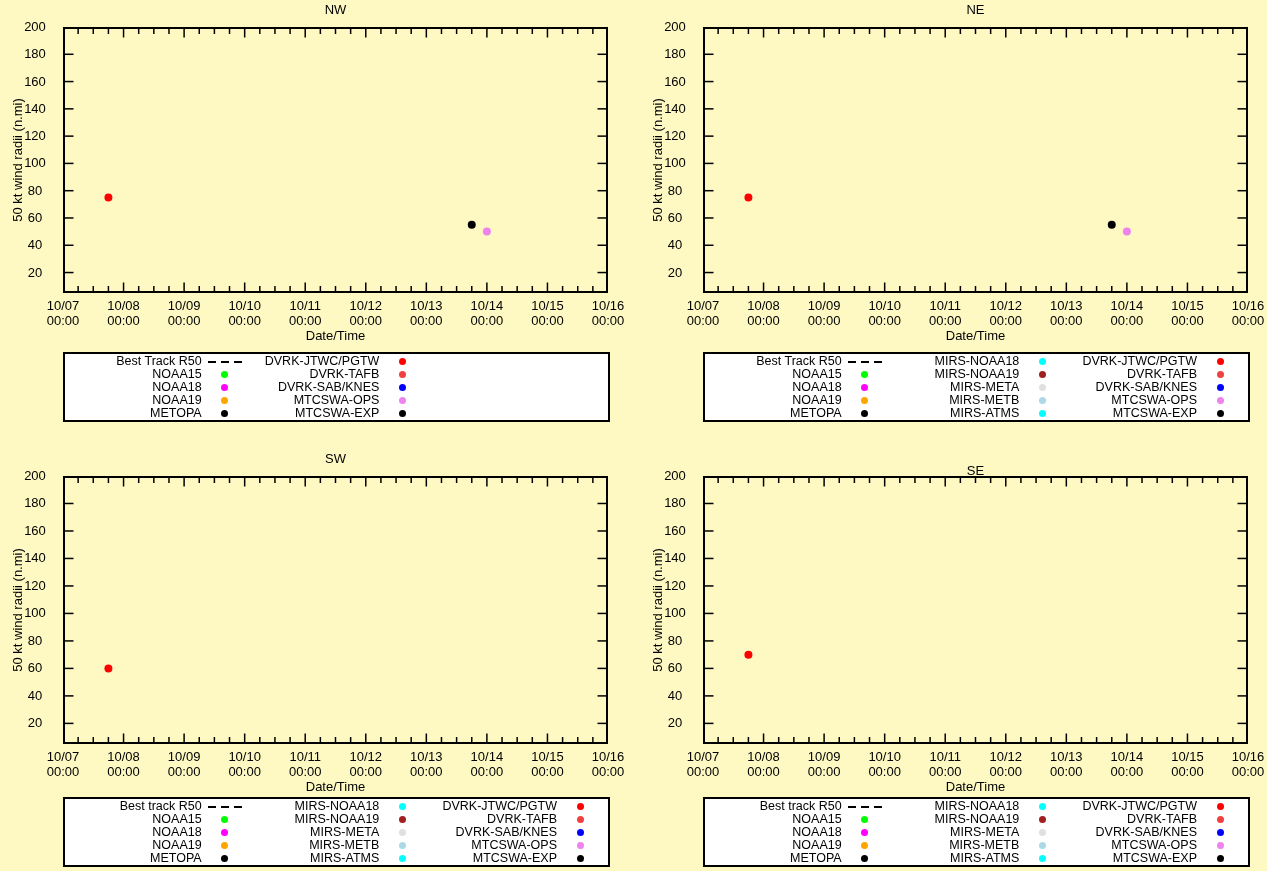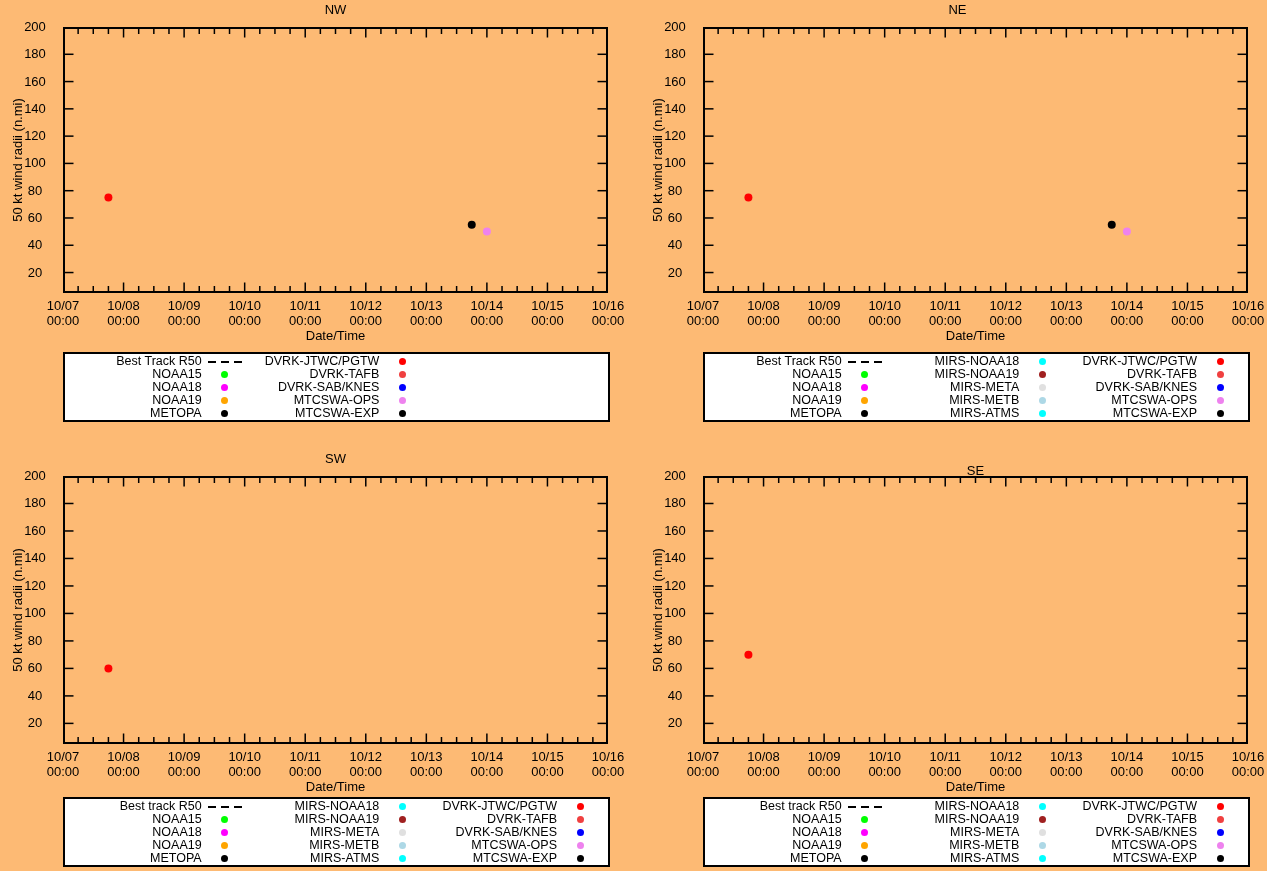--- a/index.html
+++ b/index.html
@@ -1,17 +1,17 @@
 <!DOCTYPE html>
 <html><head>
 <meta charset="utf-8">
 <style>
   html,body{margin:0;padding:0;background:#ffffff;}
   #figure{
-    position:relative;width:1267px;height:871px;background:#fdba74;
+    position:relative;width:1267px;height:871px;background:#fef9c3;
     font-family:"Liberation Sans",sans-serif;color:#000;overflow:hidden;
   }
   .panel-title{position:absolute;font-size:13px;text-align:center;height:15px;line-height:15px;}
   .plot-svg{position:absolute;}
   .xtick{position:absolute;width:48px;text-align:center;font-size:13px;line-height:15px;white-space:nowrap;}
   .ytick{position:absolute;width:40px;text-align:center;font-size:13px;line-height:14px;}
   .xaxis-label{position:absolute;text-align:center;font-size:13px;height:15px;line-height:15px;}
   .yaxis-label{position:absolute;font-size:13px;white-space:nowrap;transform:translate(-50%,-50%) rotate(-90deg);}
   .legend{
     position:absolute;border:2px solid #000;box-sizing:border-box;background:#fff;
@@ -246,21 +246,21 @@
             <span class="llabel">MTCSWA-EXP</span>
             <span class="lsample">
               <span class="ldot" style="background: rgb(0, 0, 0);"></span>
             </span>
           </div>
         </div>
         <div class="lcol"></div>
       </div>
     </div>
   <div>
-      <div class="panel-title" style="left: 685px; top: 2px; width: 545px;">NE</div>
+      <div class="panel-title" style="left: 703px; top: 2px; width: 545px;">NE</div>
       <svg width="545" height="266" viewBox="0 0 545 266" class="plot-svg" style="left: 703px; top: 27px;">
         <rect x="1" y="1" width="543" height="264" fill="none" stroke="#000" stroke-width="2"></rect>
         <line x1="0" y1="264" x2="0" y2="255.5" stroke="#000" stroke-width="1.5"></line>
         <line x1="0" y1="2" x2="0" y2="10.5" stroke="#000" stroke-width="1.5"></line>
         <line x1="15.138888888888888" y1="264" x2="15.138888888888888" y2="259" stroke="#000" stroke-width="1.5"></line>
         <line x1="15.138888888888888" y1="2" x2="15.138888888888888" y2="7" stroke="#000" stroke-width="1.5"></line>
         <line x1="30.277777777777775" y1="264" x2="30.277777777777775" y2="259" stroke="#000" stroke-width="1.5"></line>
         <line x1="30.277777777777775" y1="2" x2="30.277777777777775" y2="7" stroke="#000" stroke-width="1.5"></line>
         <line x1="45.416666666666664" y1="264" x2="45.416666666666664" y2="259" stroke="#000" stroke-width="1.5"></line>
         <line x1="45.416666666666664" y1="2" x2="45.416666666666664" y2="7" stroke="#000" stroke-width="1.5"></line>

